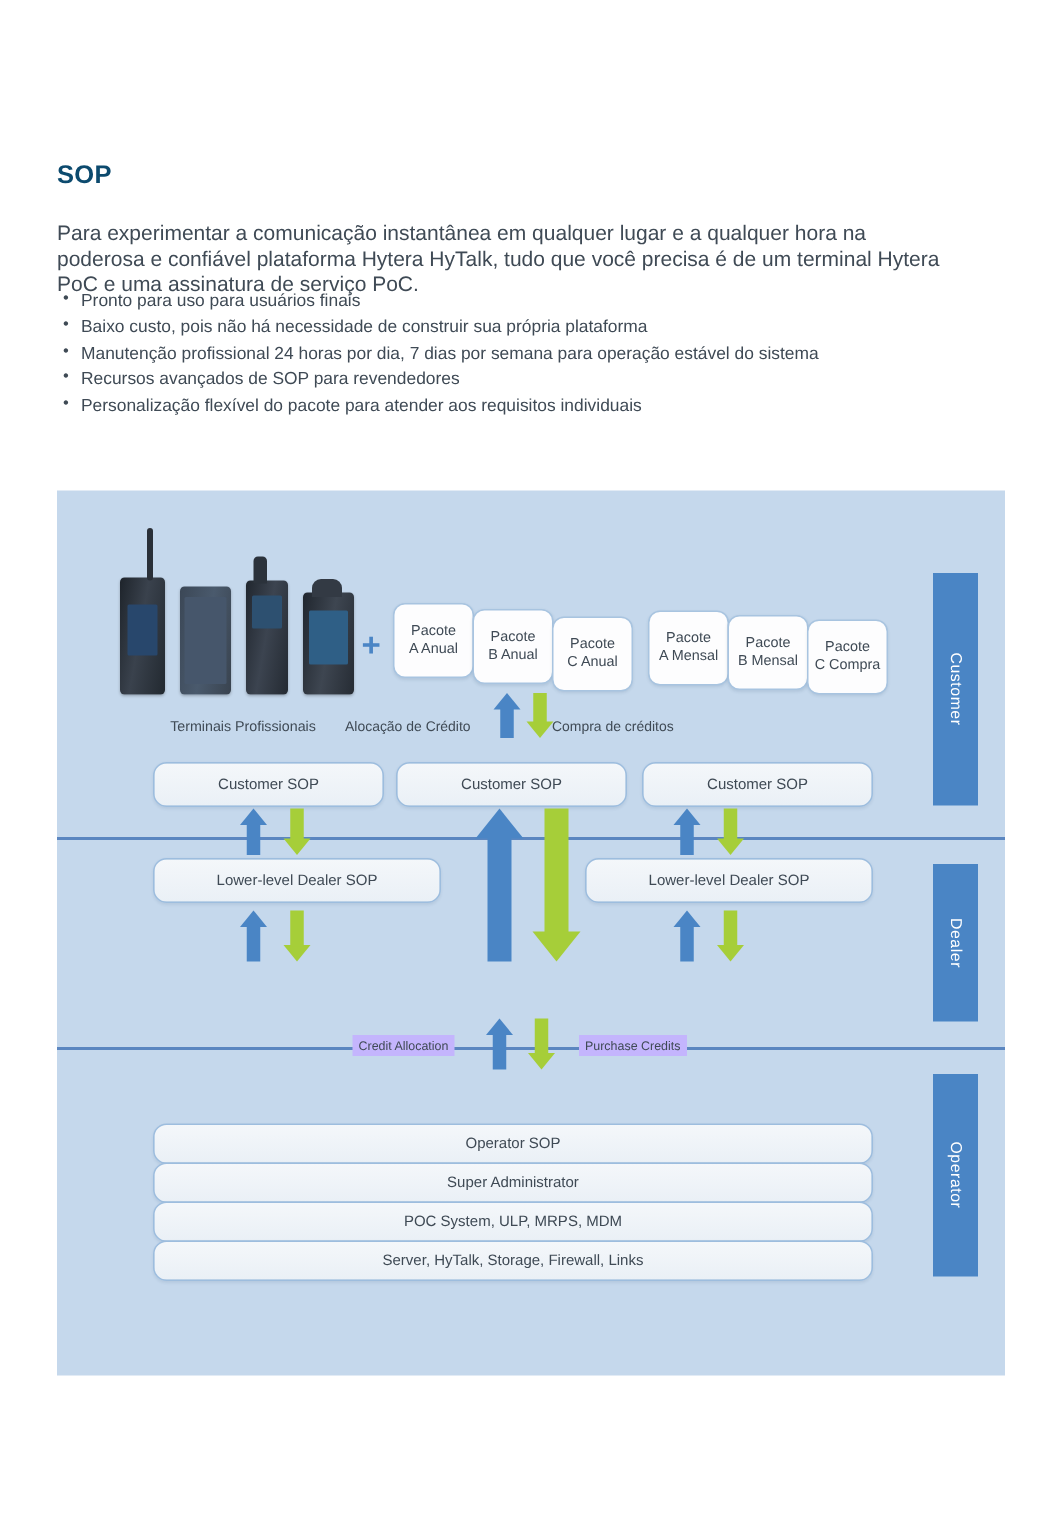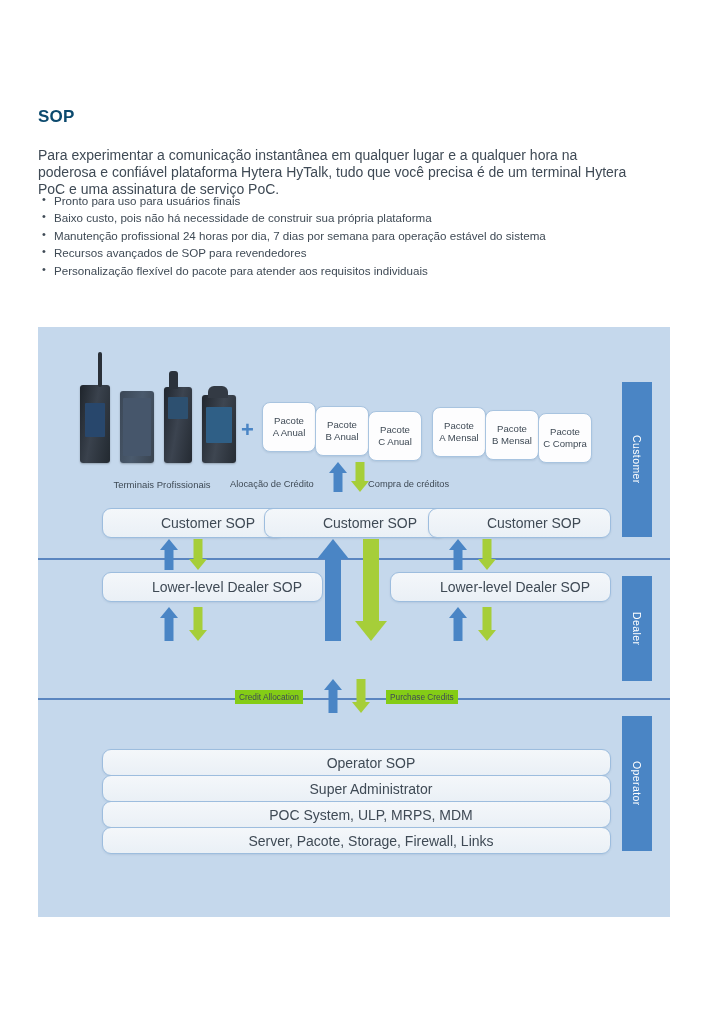--- a/index.html
+++ b/index.html
@@ -203,40 +203,39 @@
     color: #3f4a55;
     white-space: nowrap;
   }
   #caption-alocacao { left: 192px; top: 152px; }
   #caption-compra   { left: 330px; top: 152px; }
 
   .inline-caption {
     position: absolute;
     font-size: 8.3px;
     color: #3f4a55;
-    background: #84cc16;
+    background: #c4b5fd;
     padding: 2px 4px;
     white-space: nowrap;
   }
   #caption-credit-allocation { left: 197px; top: 363px; }
   #caption-purchase-credits  { left: 348px; top: 363px; }
 
   
   .sop-box {
     position: absolute;
     border: 1px solid #9dbdde;
     border-radius: 9px;
     background: linear-gradient(180deg,#f4f7fa 0%,#eaf0f6 100%);
     display: flex;
     align-items: center;
     justify-content: center;
-    font-size: 14px;
+    font-size: 10px;
     color: #3f4a55;
     box-shadow: 0 1px 2px rgba(40,70,110,.10);
-    padding-left: 29px;
   }
   #customer-sop-1 { left: 64px;  top: 181px; width: 152px; height: 28px; }
   #customer-sop-2 { left: 226px; top: 181px; width: 152px; height: 28px; }
   #customer-sop-3 { left: 390px; top: 181px; width: 152px; height: 28px; }
 
   #lower-dealer-sop-1 { left: 64px;  top: 245px; width: 190px; height: 28px; }
   #lower-dealer-sop-2 { left: 352px; top: 245px; width: 190px; height: 28px; }
 
   #dealer-sop { left: 64px; top: 318px; width: 478px; height: 28px; }
 
@@ -461,15 +460,15 @@
       <div class="arr-body"></div>
   </div>
   <div class="arrow-wrap down-arrow" id="arr-bottom-down">
     <div class="arr-head"></div>
       <div class="arr-body"></div>
   </div>
 
   <div class="sop-box" id="operator-sop">Operator SOP</div>
   <div class="sop-box" id="super-admin">Super Administrator</div>
   <div class="sop-box" id="poc-system">POC System, ULP, MRPS, MDM</div>
-  <div class="sop-box" id="infrastructure">Server, Pacote, Storage, Firewall, Links</div>
+  <div class="sop-box" id="infrastructure">Server, HyTalk, Storage, Firewall, Links</div>
 
 </div>
 
 </body></html>

